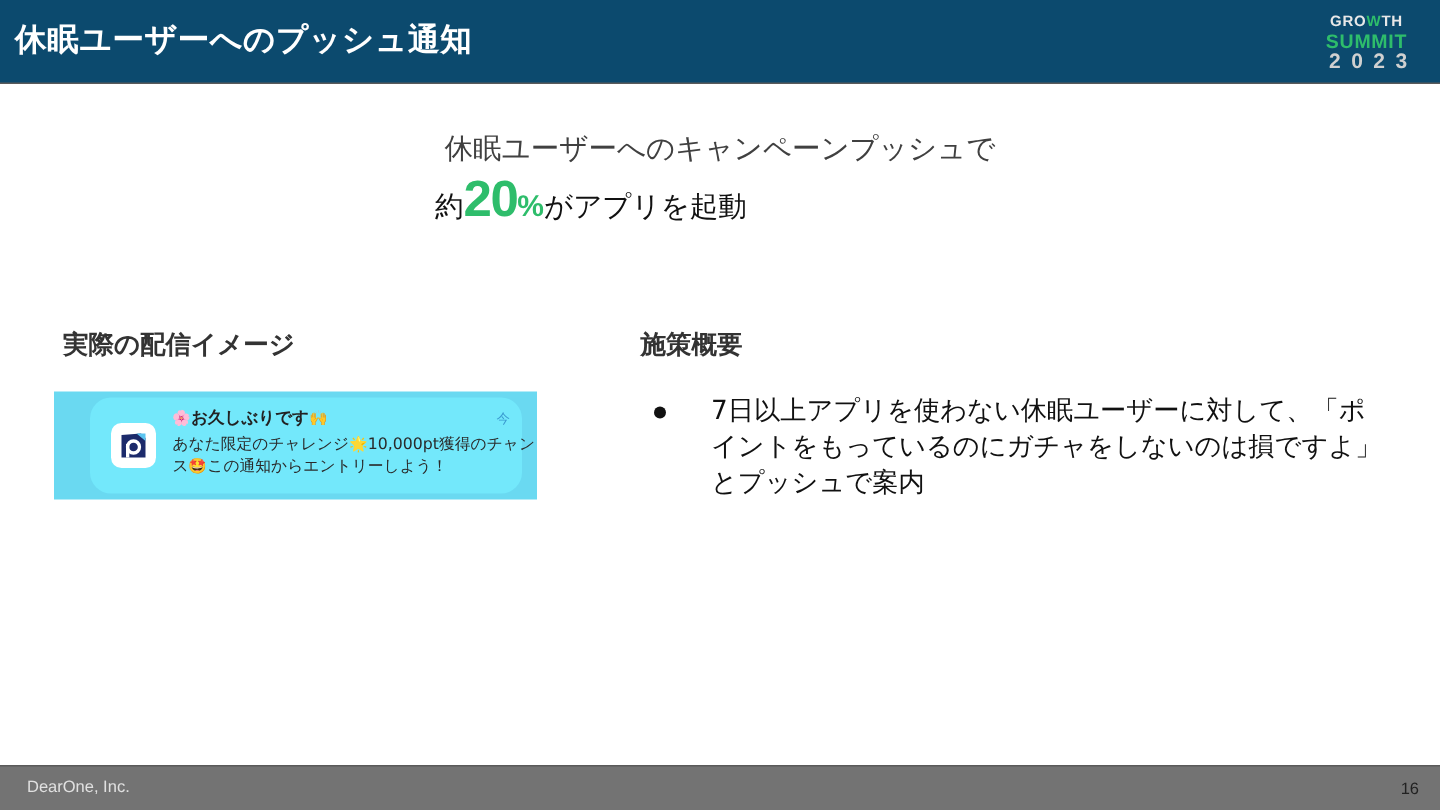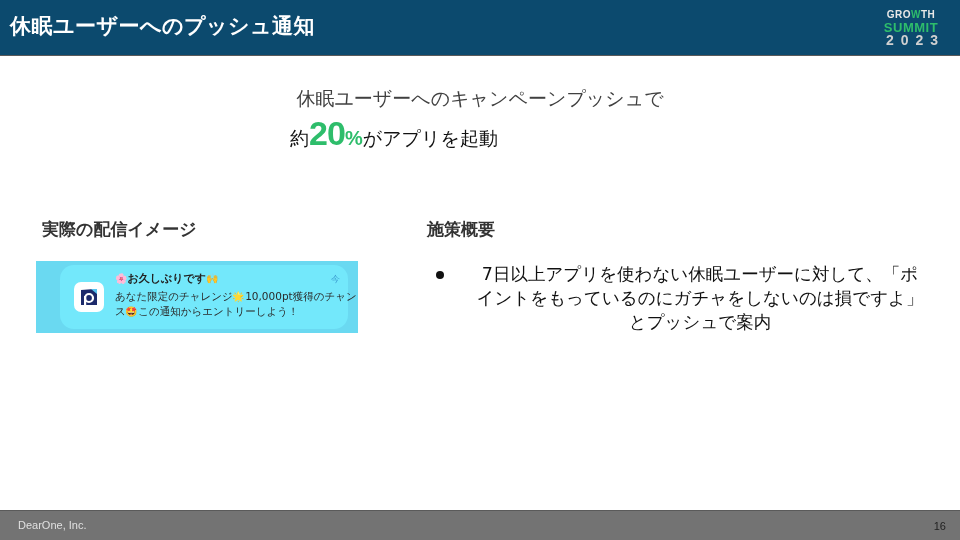--- a/index.html
+++ b/index.html
@@ -69,21 +69,21 @@
     .notif-body {
       position: absolute; left: 55px; top: 24px; width: 250px;
       font-size: 10.5px; line-height: 15px; color: #2a2a2a;
     }
     .emoji { font-size: 10px; }
 
     .bullet-list {
       position: absolute; left: 436px; top: 262px; width: 490px;
       list-style: none;
     }
-    .bullet-item { position: relative; padding-left: 38px; font-size: 17.5px; line-height: 24px; color: #111; text-align: center; }
+    .bullet-item { position: relative; padding-left: 38px; font-size: 17.5px; line-height: 24px; color: #111; }
     .bullet-dot {
       position: absolute; left: 0; top: 9px; width: 8px; height: 8px; border-radius: 50%; background: #111;
     }
 
     .footer {
       position: absolute; left: 0; top: 510px; width: 960px; height: 30px;
       background: #737373; border-top: 1px solid #5a5a5a;
     }
     .footer-company {
       position: absolute; left: 18px; top: 8px; font-family: "Liberation Sans", sans-serif;

